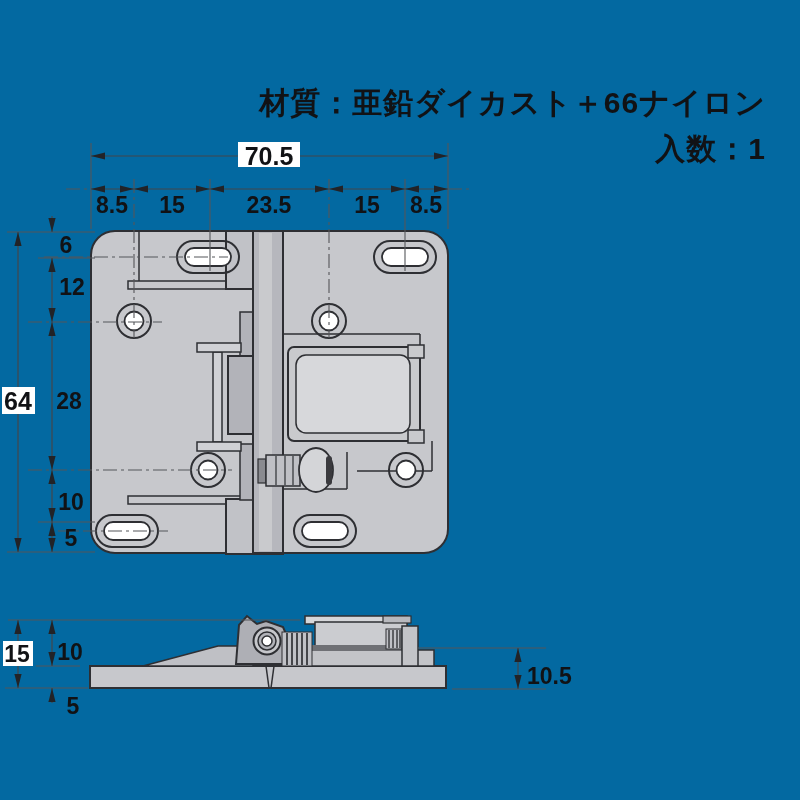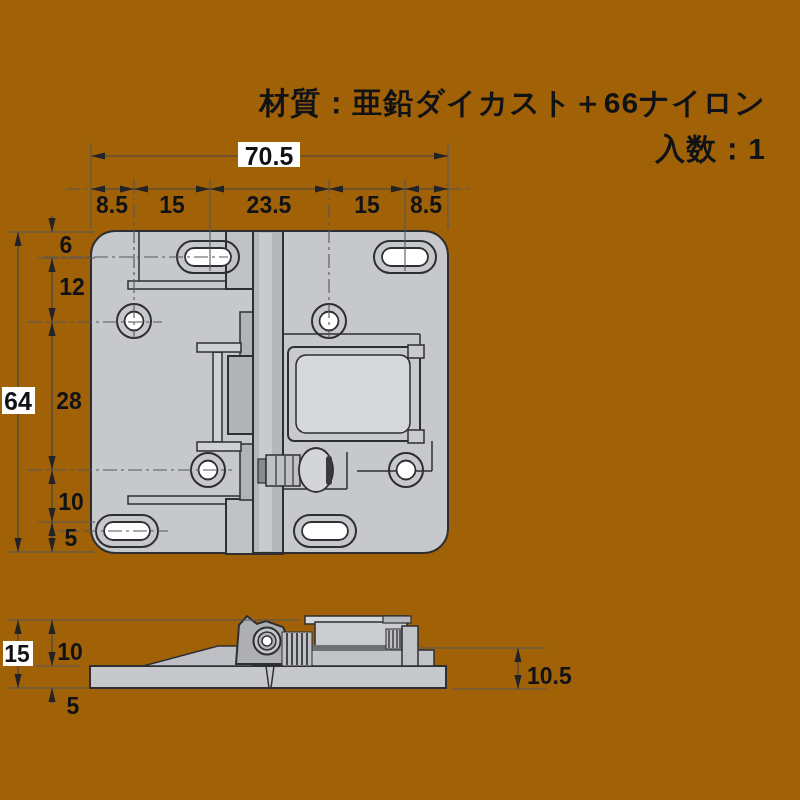--- a/index.html
+++ b/index.html
@@ -1,16 +1,16 @@
 <!DOCTYPE html>
 <html><head>
 <meta charset="utf-8">
 <style>
   html,body{margin:0;padding:0;background:#ffffff;}
-  .canvas{position:relative;width:800px;height:800px;background:#a16207;overflow:hidden;
+  .canvas{position:relative;width:800px;height:800px;background:#0369a1;overflow:hidden;
           font-family:"Liberation Sans", sans-serif;}
   svg{display:block;}
   text{fill:#111215;}
   .title-text{font-size:30px;font-weight:700;letter-spacing:1px;}
   .dim-text{font-size:23px;font-weight:600;}
   .dim-text-lg{font-size:25px;font-weight:600;}
   .outline{stroke:#2e2f33;}
   .dimline{stroke:#45464a;stroke-width:1.2;fill:none;}
   .extline{stroke:#55565a;stroke-width:1.1;fill:none;}
   .cline{stroke:#55565a;stroke-width:1.1;fill:none;stroke-dasharray:14 4 3 4;}

